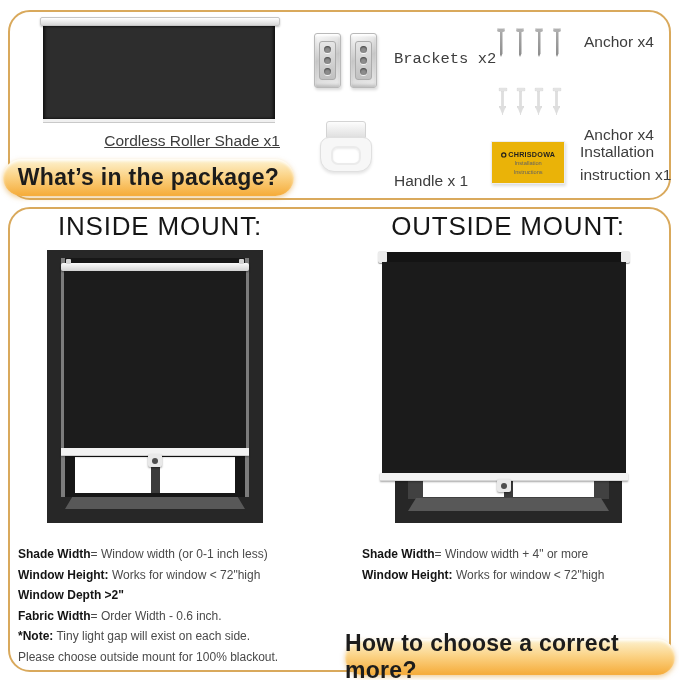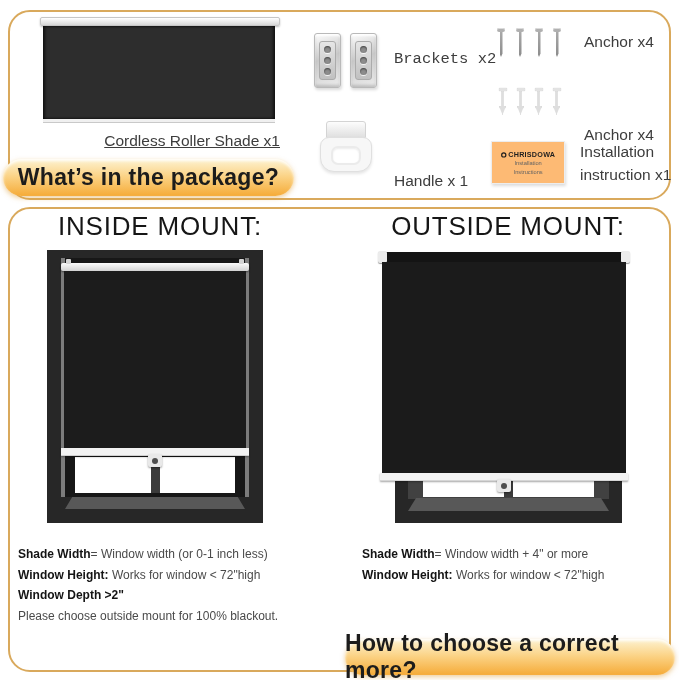--- a/index.html
+++ b/index.html
@@ -63,21 +63,21 @@
   .handle-tab { position: absolute; left: 6px; top: 0; width: 40px; height: 17px;
     background: linear-gradient(#fdfdfd, #e0e0e0); border: 1px solid #d4d4d4; border-radius: 3px 3px 0 0; }
   .handle-body { position: absolute; left: 0; top: 16px; width: 52px; height: 35px;
     background: #f7f7f7; border: 1px solid #e0e0e0; border-radius: 9px 9px 14px 14px;
     box-shadow: 0 2px 3px rgba(0,0,0,.1); }
   .handle-hole { position: absolute; left: 10px; top: 8px; width: 30px; height: 19px;
     background: #ffffff; border: 2px solid #ebebeb; border-radius: 7px;
     box-shadow: inset 0 1px 2px rgba(0,0,0,.08); }
 
   .instr-card { position: absolute; left: 489px; top: 139px; width: 74px; height: 43px;
-    background: #fdba74; border: 1px solid #ededed; box-shadow: 1px 2px 3px rgba(0,0,0,.14);
+    background: #eab308; border: 1px solid #ededed; box-shadow: 1px 2px 3px rgba(0,0,0,.14);
     display: flex; align-items: center; justify-content: center; }
   .card-scale { transform: scale(.6); transform-origin: center center; width: 123px; text-align: center; }
   .card-brand { display: flex; align-items: center; justify-content: center; gap: 3px;
     font-size: 12px; font-weight: bold; color: #1f1f1f; letter-spacing: .4px; }
   .card-logo { width: 9px; height: 9px; border-radius: 50%; border: 2px solid #1f1f1f; }
   .card-line { font-size: 9.5px; color: #636363; line-height: 12px; margin-top: 2px; }
   #instr-label { left: 578px; top: 138px; line-height: 23px; }
 
   
   .mount-heading { position: absolute; top: 211px; width: 280px; text-align: center;
@@ -231,20 +231,22 @@
     <div class="so-tube"></div>
     <div class="so-fabric"></div>
     <div class="so-bbar"></div>
     <div class="shade-handle so-handle"></div>
   </div>
 
   <div class="specs" id="specs-inside">
     <div><b>Shade Width</b><span>= Window width (or 0-1 inch less)</span></div>
     <div><b>Window Height:</b><span> Works for window &lt; 72"high</span></div>
     <div><b>Window Depth &gt;2"</b><span></span></div>
+    <div><b>Fabric Width</b><span>= Order Width - 0.6 inch.</span></div>
+    <div><b>*Note:</b><span> Tiny light gap will exist on each side.</span></div>
     <div><b></b><span>Please choose outside mount for 100% blackout.</span></div>
   </div>
 
   <div class="specs" id="specs-outside">
     <div><b>Shade Width</b><span>= Window width + 4" or more</span></div>
     <div><b>Window Height:</b><span> Works for window &lt; 72"high</span></div>
   </div>
 
   <div class="banner" id="banner-bottom">How to choose a correct more?</div>
 

